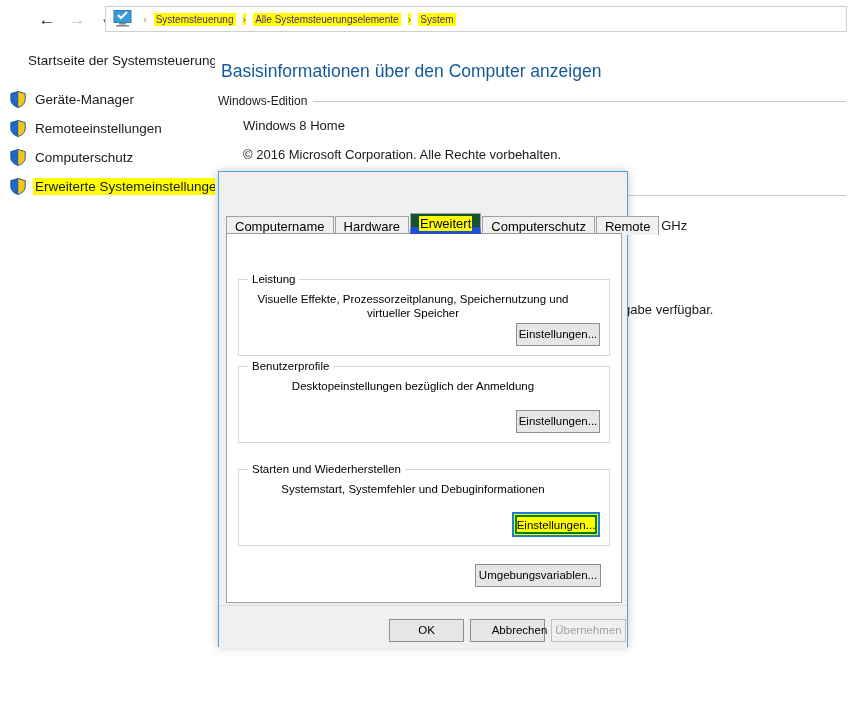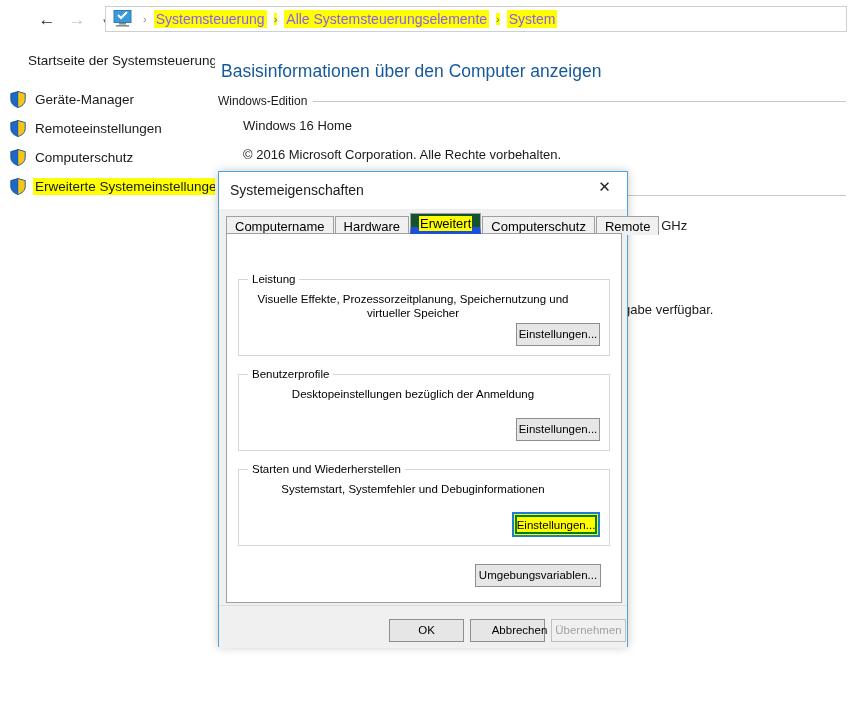--- a/index.html
+++ b/index.html
@@ -30,21 +30,21 @@
     border:1px solid #cfcfcf; background:#fff; box-sizing:border-box;
   }
   .addr-icon {
     position:absolute; left:113px; top:10px; width:19px; height:17px;
   }
   .crumbs {
     position:absolute; left:136px; top:9px; height:20px;
     display:flex; align-items:center; white-space:nowrap;
   }
   .crumb {
-    font-size:14px; color:#8b5cf6; padding:1px 2px;
+    font-size:10px; color:#4c1d95; padding:1px 2px;
   }
   .crumb.hl { background:#ffff00; }
   .sep {
     color:#8a8a8a; font-size:11px; margin:0 7px; position:relative; top:0px;
   }
   .sep.hl { background:#ffff00; color:#6b6b6b; }
 
   
   .leftpane {
     position:absolute; left:0; top:40px; width:215px; height:678px;
@@ -254,36 +254,32 @@
   </div>
 
   <div class="content">
     <div class="page-title">Basisinformationen über den Computer anzeigen</div>
 
     <div class="sec-row">
       <span class="sec-label">Windows-Edition</span>
       <span class="sec-rule"></span>
     </div>
 
-    <div class="body-line" style="top:78px;">Windows 16 Home</div>
+    <div class="body-line" style="top:78px;">Windows 8 Home</div>
     <div class="body-line" style="top:107px;">© 2016 Microsoft Corporation. Alle Rechte vorbehalten.</div>
 
     <div class="rule2"></div>
 
     <div class="bg-frag" style="left:410px; top:178px;">:  2.50 GHz</div>
     <div class="bg-frag" style="left:400px; top:236px;">r</div>
     <div class="bg-frag" style="left:398px; top:262px;">ingabe verfügbar.</div>
   </div>
 
   <div class="dialog">
 
-    <div class="dlg-title">
-      <div class="t">Systemeigenschaften</div>
-      <div class="dlg-close">✕</div>
-    </div>
 
     <div class="dlg-body">
 
       <div class="tabstrip">
         <div class="tab"><span>Computername</span></div>
         <div class="tab"><span>Hardware</span></div>
         <div class="tab active"><span class="thl">Erweitert</span></div>
         <div class="tab"><span>Computerschutz</span></div>
         <div class="tab"><span>Remote</span></div>
       </div>
@@ -292,21 +288,21 @@
 
 
         <div class="group" style="left:11px; top:45px; width:372px; height:77px;">
           <span class="glabel">Leistung</span>
           <span class="gtext">Visuelle Effekte, Prozessorzeitplanung, Speichernutzung und virtueller Speicher</span>
           <div class="btn" style="position:absolute; right:9px; bottom:9px; width:84px; height:23px;">
             <span>Einstellungen...</span>
           </div>
         </div>
 
-        <div class="group" style="left:11px; top:140px; width:372px; height:77px;">
+        <div class="group" style="left:11px; top:132px; width:372px; height:77px;">
           <span class="glabel">Benutzerprofile</span>
           <span class="gtext">Desktopeinstellungen bezüglich der Anmeldung</span>
           <div class="btn" style="position:absolute; right:9px; bottom:9px; width:84px; height:23px;">
             <span>Einstellungen...</span>
           </div>
         </div>
 
         <div class="group" style="left:11px; top:235px; width:372px; height:77px;">
           <span class="glabel">Starten und Wiederherstellen</span>
           <span class="gtext">Systemstart, Systemfehler und Debuginformationen</span>

